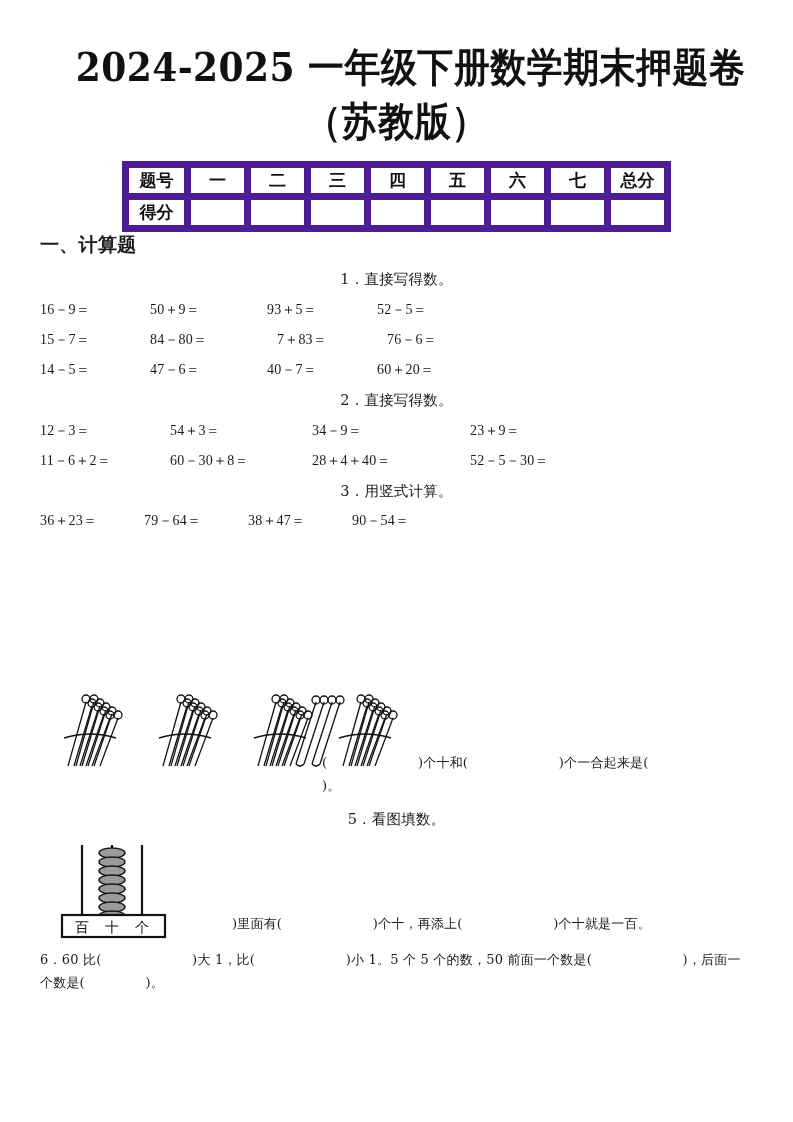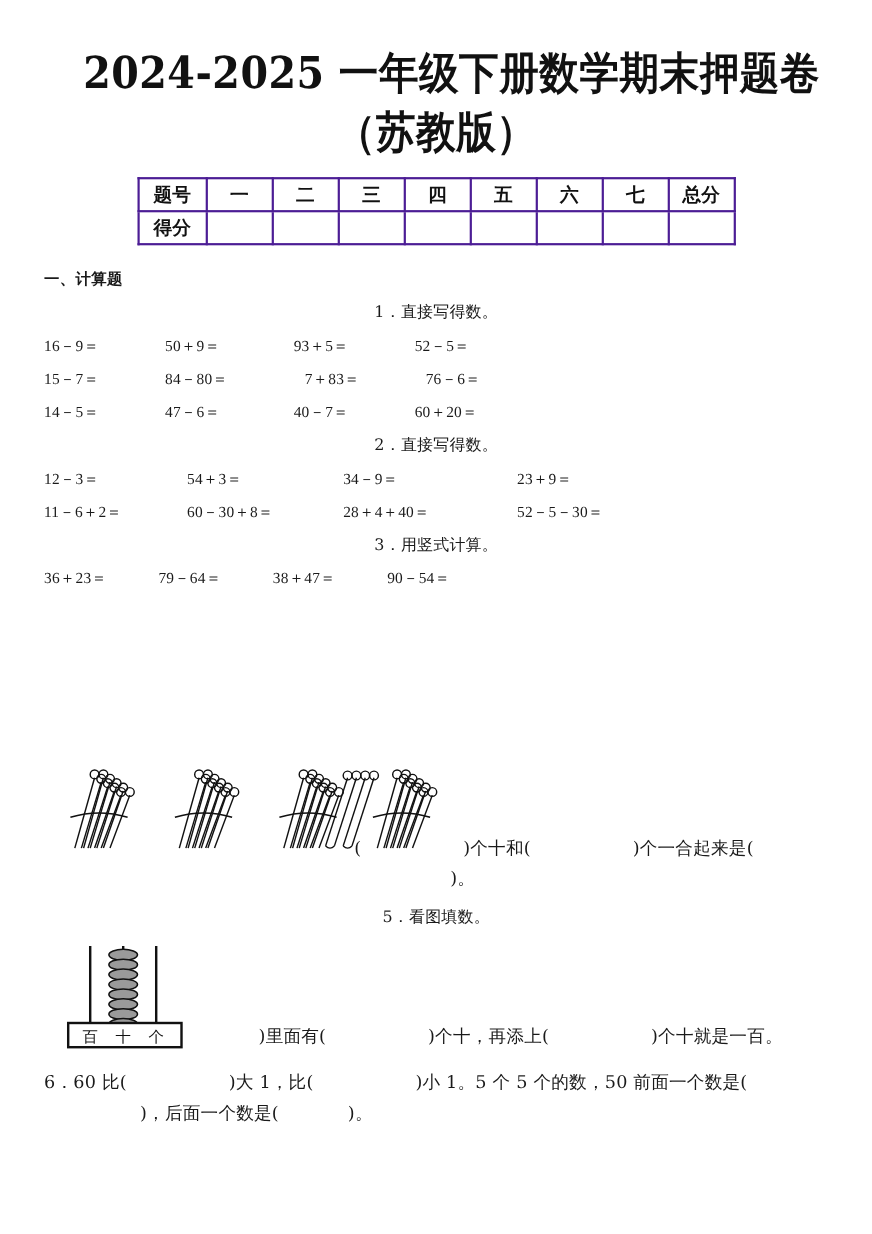--- a/index.html
+++ b/index.html
@@ -30,37 +30,36 @@
     white-space: nowrap;
   }
 
   
   .score-table-wrap { display: flex; justify-content: center; margin-top: 14px; }
   table.score-table {
     border-collapse: collapse;
     table-layout: fixed;
   }
   table.score-table td {
-    border: 2px solid #4c1d95;
+    border: 7px solid #4c1d95;
     height: 30px;
     text-align: center;
     vertical-align: middle;
     font-size: 17px;
     font-weight: bold;
     font-family: "DejaVu Serif", "Liberation Serif", serif;
     color: #111;
   }
   table.score-table td.lead { width: 62px; }
   table.score-table td.cell { width: 60px; }
 
   
   .section-head {
-    font-size: 14px;
+    font-size: 19px;
     font-weight: bold;
-    margin-top: 22px;
     margin-bottom: 2px;
     letter-spacing: 0.3px;
     font-family: Liberation Mono, monospace;
   }
   .qline {
     font-size: 14.5px;
     margin-top: 11px;
     line-height: 1.5;
     font-family: "DejaVu Serif", "Liberation Serif", serif;
   }
@@ -85,21 +84,21 @@
   
   .sticks-row { position: relative; height: 82px; margin-top: 8px; }
   .bundle { position: absolute; top: 0; }
   .loose { position: absolute; top: 6px; }
 
   
   .abacus-wrap { position: relative; height: 100px; margin-top: 8px; }
 
   
   .fill-line {
-    font-size: 16px;
+    font-size: 13px;
     line-height: 1.75;
     font-family: "DejaVu Serif", "Liberation Serif", serif;
     letter-spacing: 0.2px;
   }
   .blank { display: inline-block; }
   .b-lg { width: 82px; }
   .b-sm { width: 52px; }
 
   .q4-text { margin-left: 282px; margin-top: -18px; }
   .q5-text { margin-left: 96px; margin-top: -26px; }

